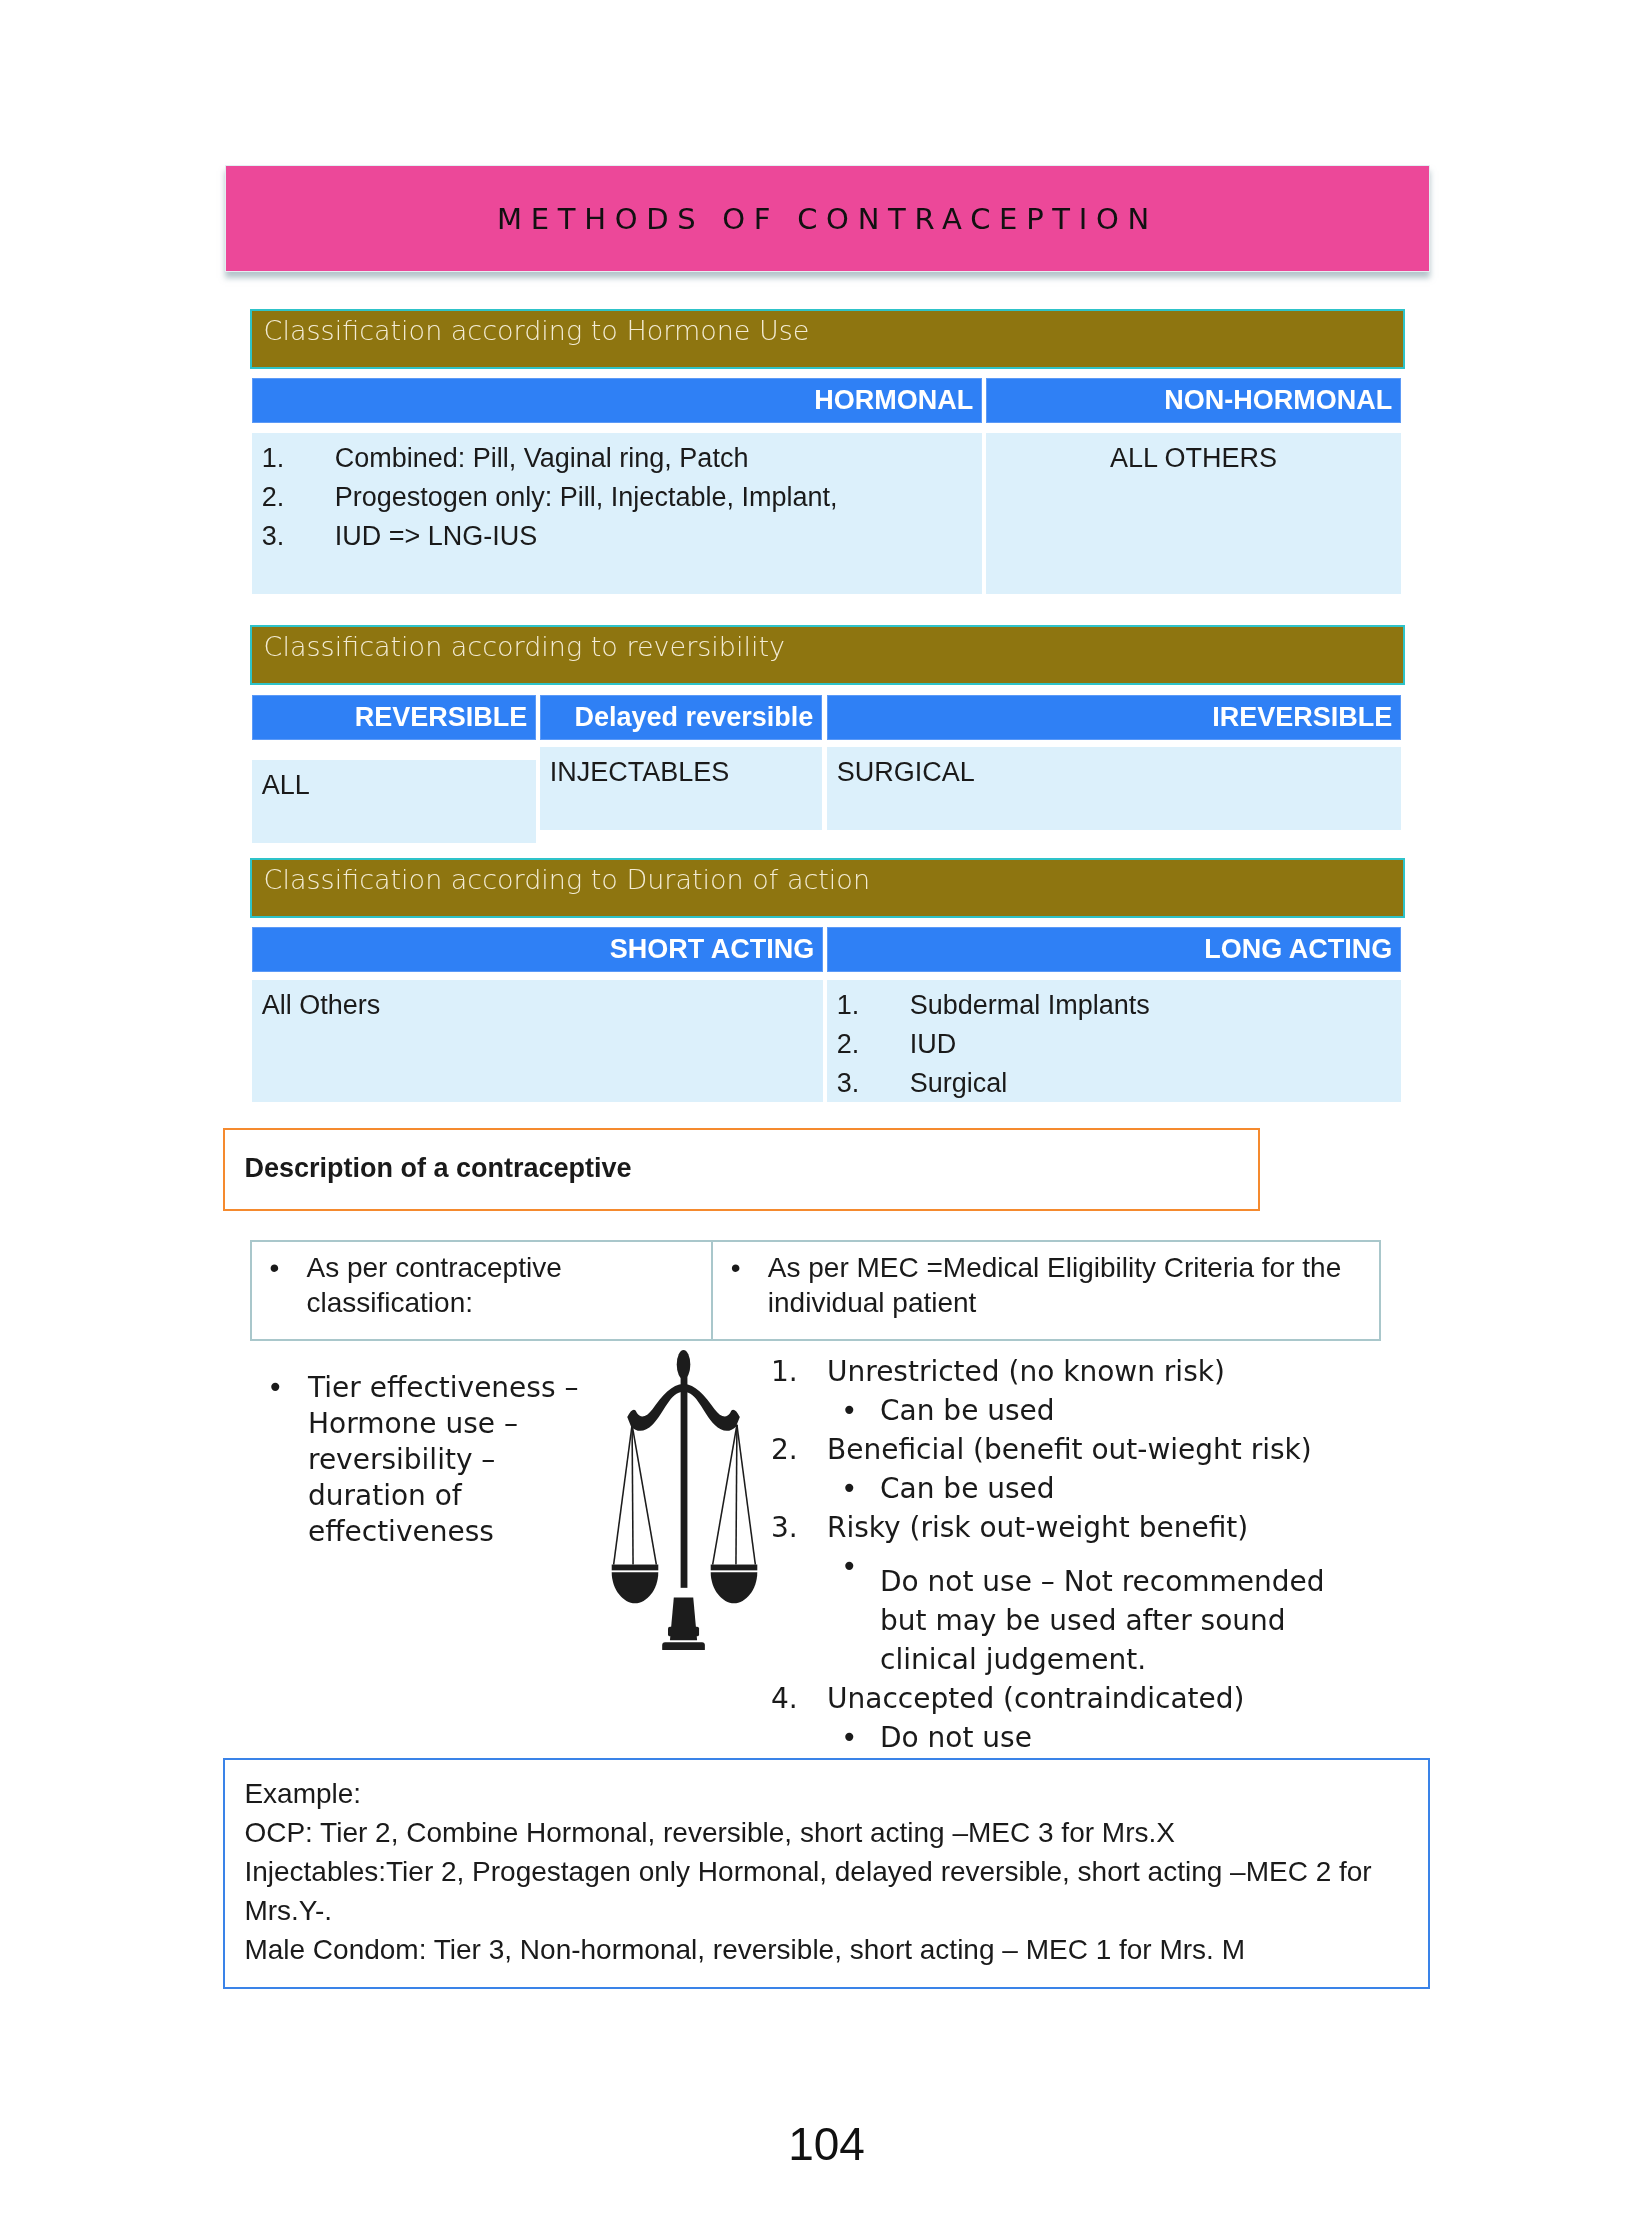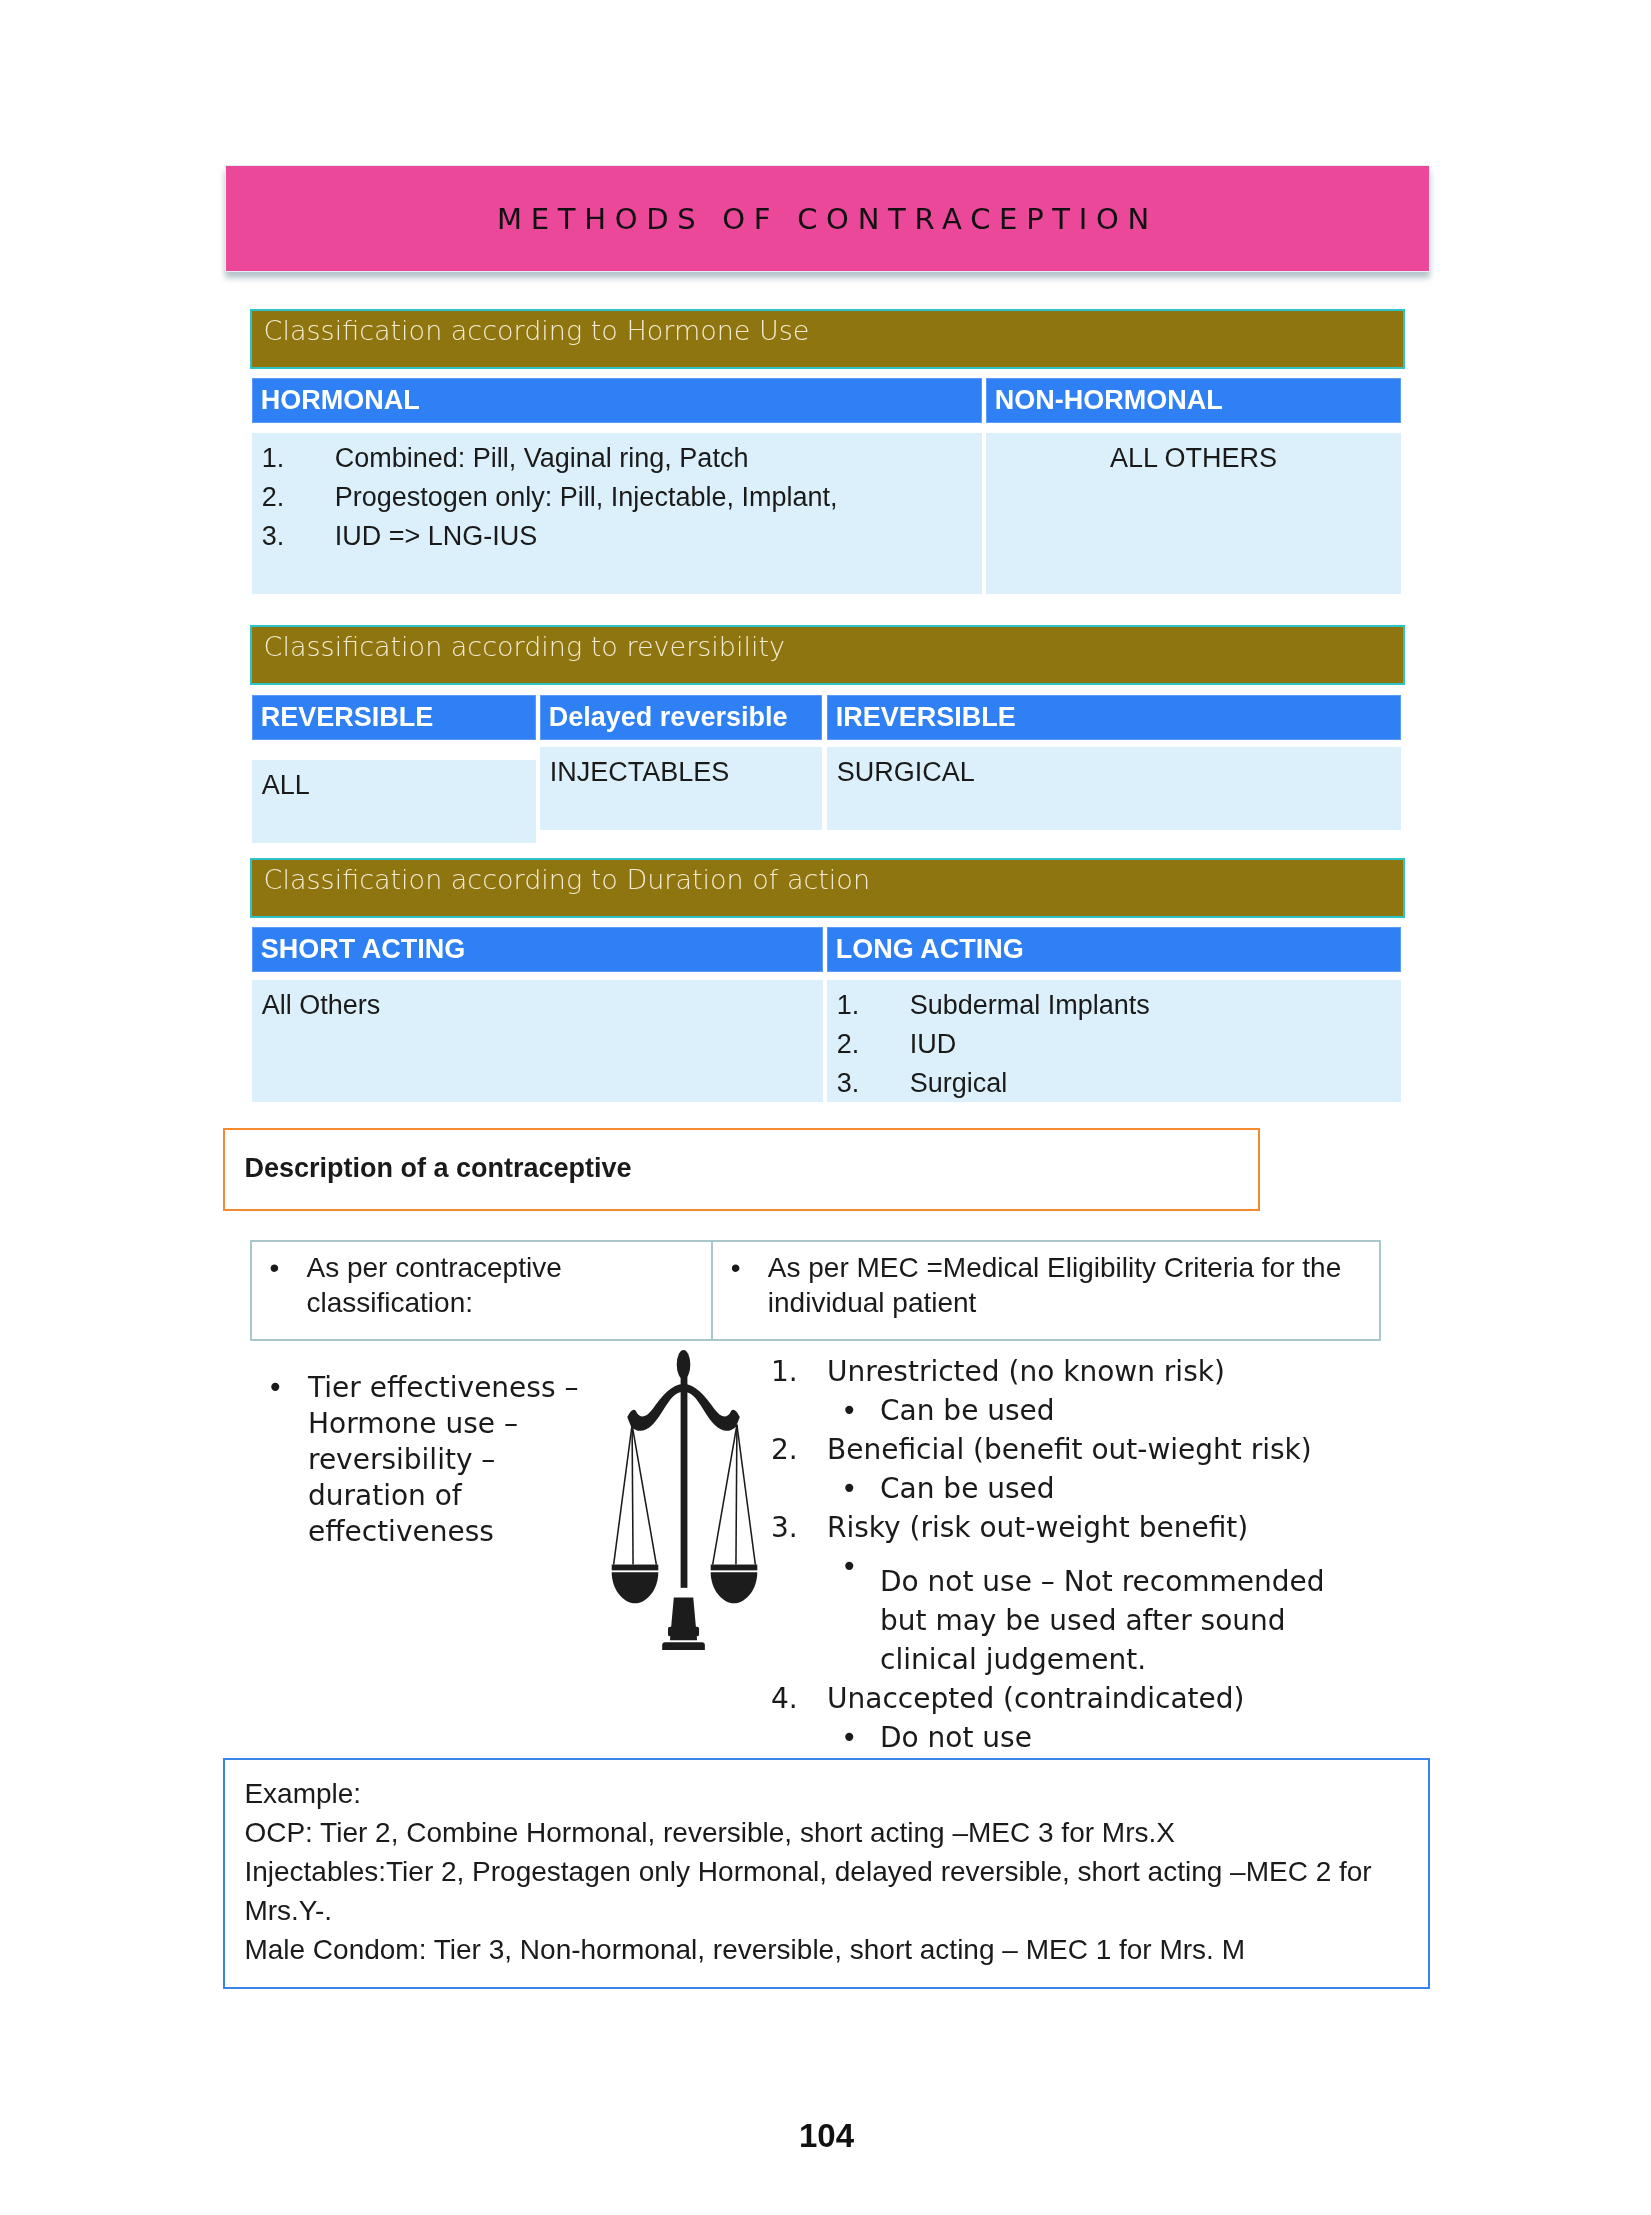--- a/index.html
+++ b/index.html
@@ -7,21 +7,21 @@
   .abs { position:absolute; box-sizing:border-box; }
 
   .title-box { left:225px; top:165px; width:1205px; height:107px; background:#ec4899;
     border:1px solid #e3eef2; box-shadow: 0 5.8px 5.8px rgba(120,150,160,0.55); display:flex; align-items:center; justify-content:center; }
   .title-text { font-size:29px; letter-spacing:8.7px; color:#111; font-family:"DejaVu Sans", sans-serif; }
 
   .sec-head { left:250px; width:1155px; height:60px; background:#8e7510; border:2.9px solid #2ec3c9;
     color:#f3ecd4; font-size:27px; padding:3.9px 11.6px; font-family:"DejaVu Sans", sans-serif; font-weight:300; }
 
   .col-head { height:45px; background:#2f80f5; color:#fff; font-weight:bold; font-size:27px; padding:5.8px 7.8px;
-    border:1px solid #5c9af7; white-space:nowrap; }
+    border:1px solid #5c9af7; white-space:nowrap;text-align:right; }
   .col-body { background:#dcf0fb; font-size:27px; padding:5.8px 9.7px; line-height:39px; color:#1a1a1a; }
 
   .numlist { list-style:none; margin:0; padding:0; }
   .numlist li { display:flex; }
   .numlist .n { width:73px; flex:none; }
 
   .orange-box { left:223px; top:1128px; width:1037px; height:83px; border:2.9px solid #f58a2e; background:#fff;
     font-weight:bold; font-size:27px; padding:23px 19.4px; }
 
   .mec-box { left:250px; top:1240px; width:1131px; height:101px; border:2.9px solid #a9c7cb; border-top-width:2.9px; background:#fff; display:flex; }
@@ -36,21 +36,21 @@
 
   .mec-list { left:771px; top:1352px; width:621px; font-size:28px; line-height:39px; font-family:"DejaVu Sans", sans-serif; }
   .mec-list .item { display:flex; }
   .mec-list .item .n { width:56px; flex:none; }
   .mec-list .sub { display:flex; padding-left:70px; }
   .mec-list .sub .b { width:39px; flex:none; }
 
   .example-box { left:223px; top:1758px; width:1207px; height:231px; border:2.9px solid #3a83e8; background:#fff;
     font-size:28px; line-height:39px; padding:13.6px 19.4px; }
 
-  .page-num { left:776px; top:2117px; width:101px; text-align:center; font-weight:bold; font-size:33px; color:#111; }
+  .page-num { left:776px; top:2117px; width:101px; text-align:center; font-weight:normal; font-size:46px; color:#111; }
 </style>
 </head>
 <body>
 
 <div class="abs title-box">
   <span class="title-text">METHODS OF CONTRACEPTION</span>
 </div>
 
 <div class="abs sec-head" style="top:309px;">Classification according to Hormone Use</div>
 <div class="abs col-head" style="left:252px; top:378px; width:730px;">HORMONAL</div>

